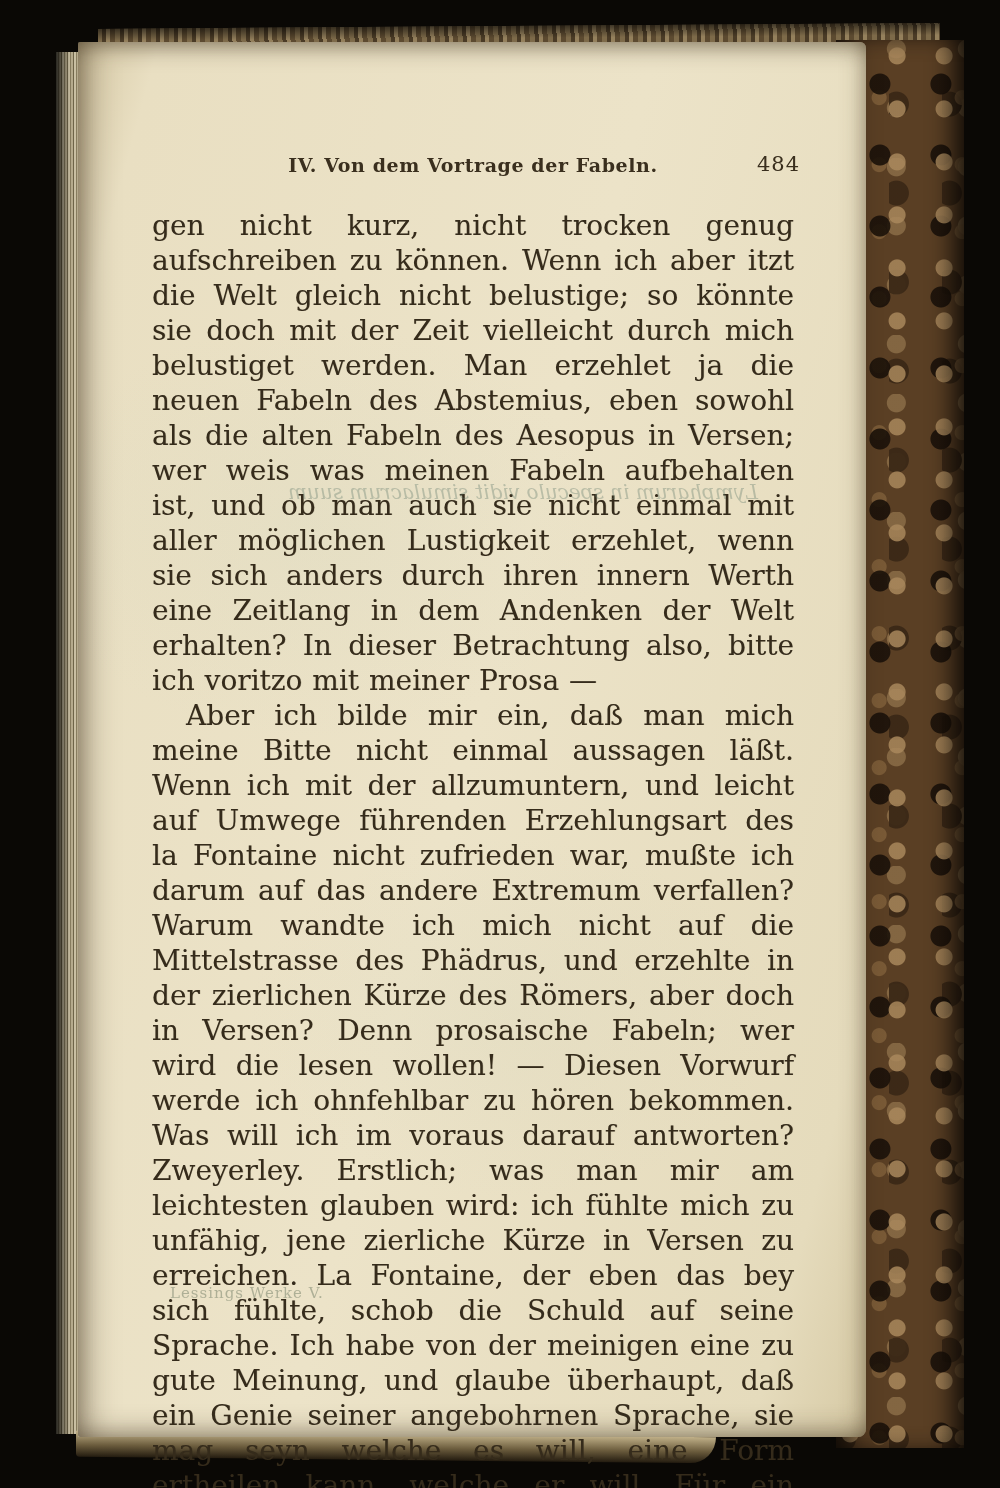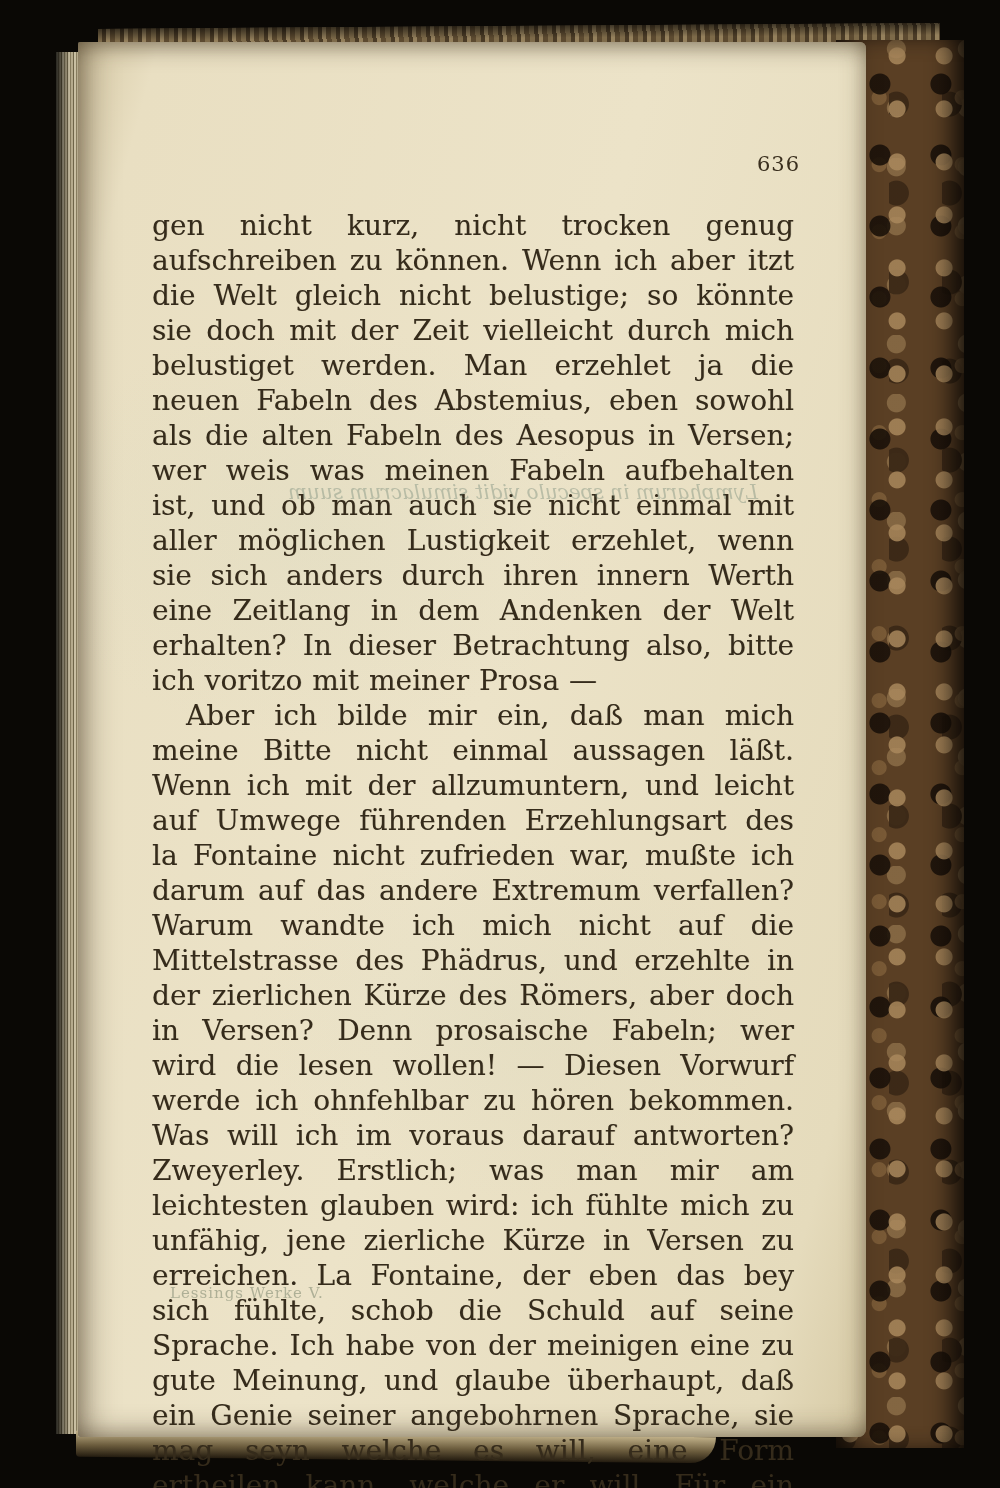--- a/index.html
+++ b/index.html
@@ -176,21 +176,22 @@
 
   <div class="page">
 
     <div class="bleedthrough">Lympharum in speculo vidit simulacrum suum</div>
 
     <div class="footer-signature">Lessings Werke V.</div>
 
     <div class="text-area">
 
       <div class="page-header">
-        <span class="page-number">636</span>
+        <span class="header-title">IV. Von dem Vortrage der Fabeln.</span>
+        <span class="page-number">484</span>
       </div>
 
       <div class="body-text">
         <p>gen nicht kurz, nicht trocken genug aufschreiben zu können. Wenn ich aber itzt die Welt gleich nicht belustige; so könnte sie doch mit der Zeit vielleicht durch mich belustiget werden. Man erzehlet ja die neuen Fabeln des Abstemius, eben sowohl als die alten Fabeln des Aesopus in Versen; wer weis was meinen Fabeln aufbehalten ist, und ob man auch sie nicht einmal mit aller möglichen Lustigkeit erzehlet, wenn sie sich anders durch ihren innern Werth eine Zeitlang in dem Andenken der Welt erhalten? In dieser Betrachtung also, bitte ich voritzo mit meiner Prosa —</p>
         <p>Aber ich bilde mir ein, daß man mich meine Bitte nicht einmal aussagen läßt. Wenn ich mit der allzumuntern, und leicht auf Umwege führenden Erzehlungsart des la Fontaine nicht zufrieden war, mußte ich darum auf das andere Extremum verfallen? Warum wandte ich mich nicht auf die Mittelstrasse des Phädrus, und erzehlte in der zierlichen Kürze des Römers, aber doch in Versen? Denn prosaische Fabeln; wer wird die lesen wollen! — Diesen Vorwurf werde ich ohnfehlbar zu hören bekommen. Was will ich im voraus darauf antworten? Zweyerley. Erstlich; was man mir am leichtesten glauben wird: ich fühlte mich zu unfähig, jene zierliche Kürze in Versen zu erreichen. La Fontaine, der eben das bey sich fühlte, schob die Schuld auf seine Sprache. Ich habe von der meinigen eine zu gute Meinung, und glaube überhaupt, daß ein Genie seiner angebohrnen Sprache, sie mag seyn welche es will, eine Form ertheilen kann, welche er will. Für ein Genie sind die Sprachen alle von einer Natur; und die Schuld ist also einzig und allein meine. Ich habe die Versification nie so in meiner Gewalt gehabt, daß ich auf keine Weise besorgen dürffen, das Sylbenmaaß und der Reim werde hier und da den Meister über mich spielen. Geschähe das, so wäre es ja um die Kürze gethan, und vielleicht noch um mehr wesentliche Eigenschaften der guten Fabel. Denn zweytens — Ich muß es nur gestehen; ich bin mit dem Phädrus nicht so recht zu frieden. De la Motte hatte ihm weiter nichts vorzuwerfen, als „daß er „seine Moral oft zu Anfange der Fabeln setze, und daß er uns „manchmal eine allzu unbestimmte Moral gebe, die nicht deutlich</p>
       </div>
 
     </div>
   </div>
 </div>

